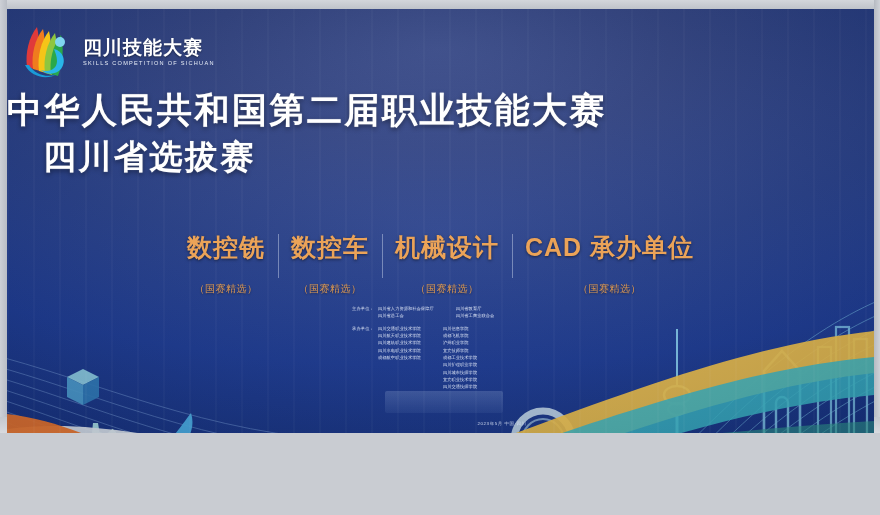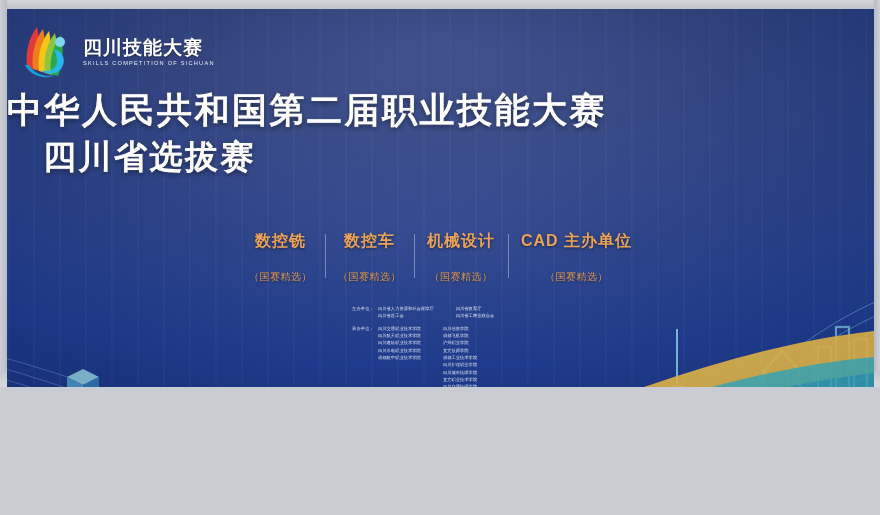--- a/index.html
+++ b/index.html
@@ -1,21 +1,21 @@
 <!DOCTYPE html>
 <html><head>
 <meta charset="utf-8">
 <style>
   html,body{margin:0;padding:0;}
   body{
     width:880px;height:515px;overflow:hidden;
     background:#c9ccd2;
     font-family:"Liberation Sans","DejaVu Sans",sans-serif;
   }
-  #stage{position:relative;width:880px;height:387px;overflow:hidden;background:#b8bcc4;text-decoration:underline;}
+  #stage{position:relative;width:880px;height:433px;overflow:hidden;background:#b8bcc4;text-decoration:underline;}
 
   
   .frame-top{position:absolute;left:0;top:0;width:880px;height:9px;background:linear-gradient(180deg,#d3d6db,#bfc3ca);}
   .frame-bottom{position:absolute;left:0;bottom:0;width:880px;height:16px;background:linear-gradient(180deg,#c4c8ce,#d8dadf);}
   .frame-left{position:absolute;left:0;top:0;width:7px;height:515px;background:linear-gradient(90deg,#cdd0d6,#b9bdc5);}
   .frame-right{position:absolute;right:0;top:0;width:6px;height:515px;background:linear-gradient(270deg,#cfd2d8,#b6bac2);}
 
   
   .banner{position:absolute;left:7px;top:9px;width:867px;height:491px;overflow:hidden;
     background:
@@ -39,21 +39,21 @@
   .title-wrap{position:absolute;left:0;top:80px;width:867px;text-align:left;}
   .title1{color:#ffffff;font-size:35px;font-weight:700;letter-spacing:2.5px;line-height:1.22;
     text-shadow:0 2px 5px rgba(0,0,0,.45), 0 0 1px rgba(255,255,255,.6);}
   .title2{color:#ffffff;font-size:33px;font-weight:700;letter-spacing:2.5px;line-height:1.25;margin-top:4px;
     text-shadow:0 2px 5px rgba(0,0,0,.45), 0 0 1px rgba(255,255,255,.6);margin-left:36px;}
 
   
   .cats{position:absolute;left:0;top:222px;width:867px;display:flex;justify-content:center;align-items:flex-start;}
   .cat{padding:0 13px;text-align:center;position:relative;}
   .cat + .cat::before{content:"";position:absolute;left:0;top:3px;width:1px;height:44px;background:rgba(210,220,240,.45);}
-  .cat-name{color:#eba358;font-size:16px;font-weight:700;letter-spacing:1px;white-space:nowrap;
+  .cat-name{color:#eba358;font-size:25px;font-weight:700;letter-spacing:1px;white-space:nowrap;
     text-shadow:0 1px 3px rgba(0,0,0,.5);}
   .cat-sub{color:#e09a52;font-size:10px;margin-top:18px;letter-spacing:.5px;white-space:nowrap;
     text-shadow:0 1px 2px rgba(0,0,0,.45);}
 
   
   .org{position:absolute;left:345px;top:296px;width:300px;color:#dbe3f4;font-size:4.2px;line-height:1.75;}
   .org-block{display:flex;margin-bottom:5px;}
   .org-label{width:26px;flex:none;white-space:nowrap;letter-spacing:.2px;}
   .org-cols{display:flex;gap:22px;}
   .org-col{display:flex;flex-direction:column;}
@@ -216,21 +216,21 @@
       </div>
       <div class="cat">
         <div class="cat-name">数控车</div>
         <div class="cat-sub">（国赛精选）</div>
       </div>
       <div class="cat">
         <div class="cat-name">机械设计</div>
         <div class="cat-sub">（国赛精选）</div>
       </div>
       <div class="cat">
-        <div class="cat-name">CAD 主办单位</div>
+        <div class="cat-name">CAD 承办单位</div>
         <div class="cat-sub">（国赛精选）</div>
       </div>
     </div>
 
     <div class="org">
       <div class="org-block">
         <div class="org-label">主办单位：</div>
         <div class="org-cols">
           <div class="org-col">
             <span>四川省人力资源和社会保障厅</span>

